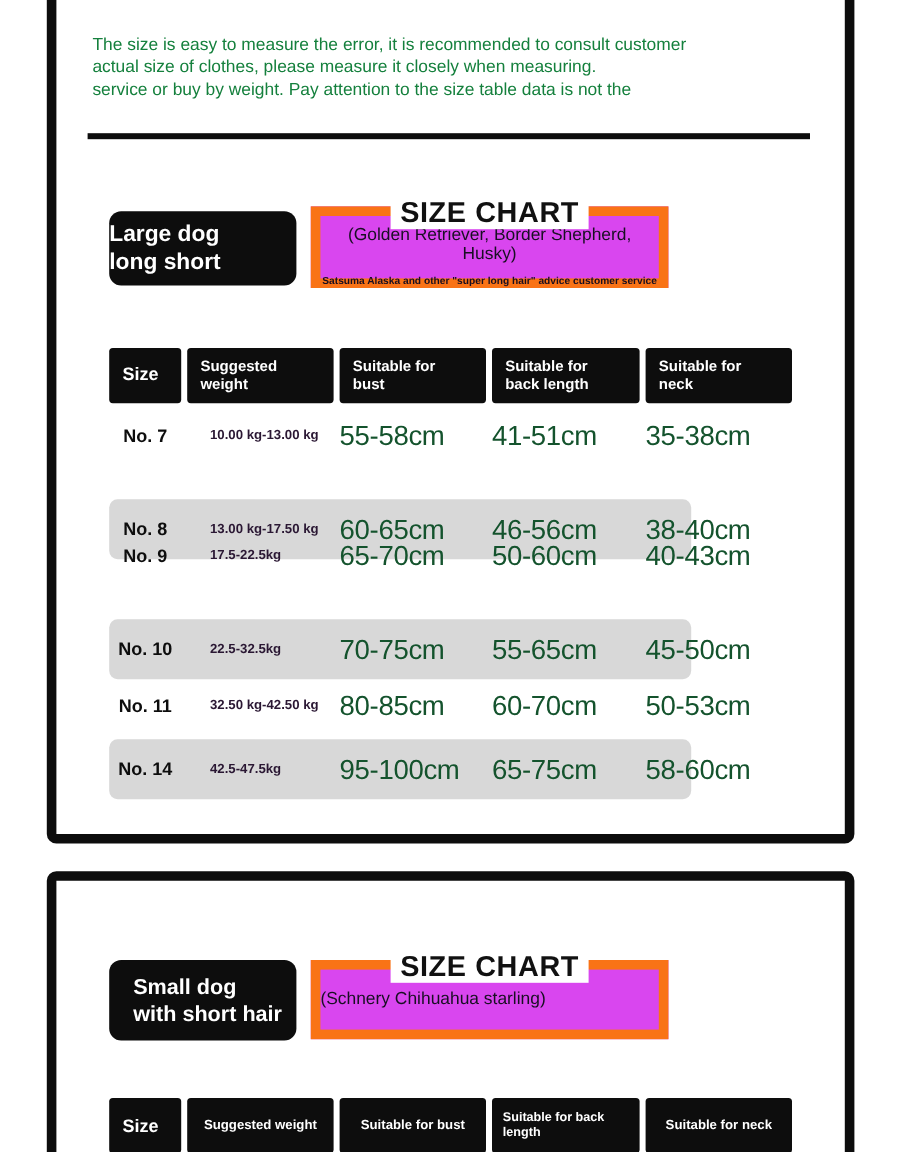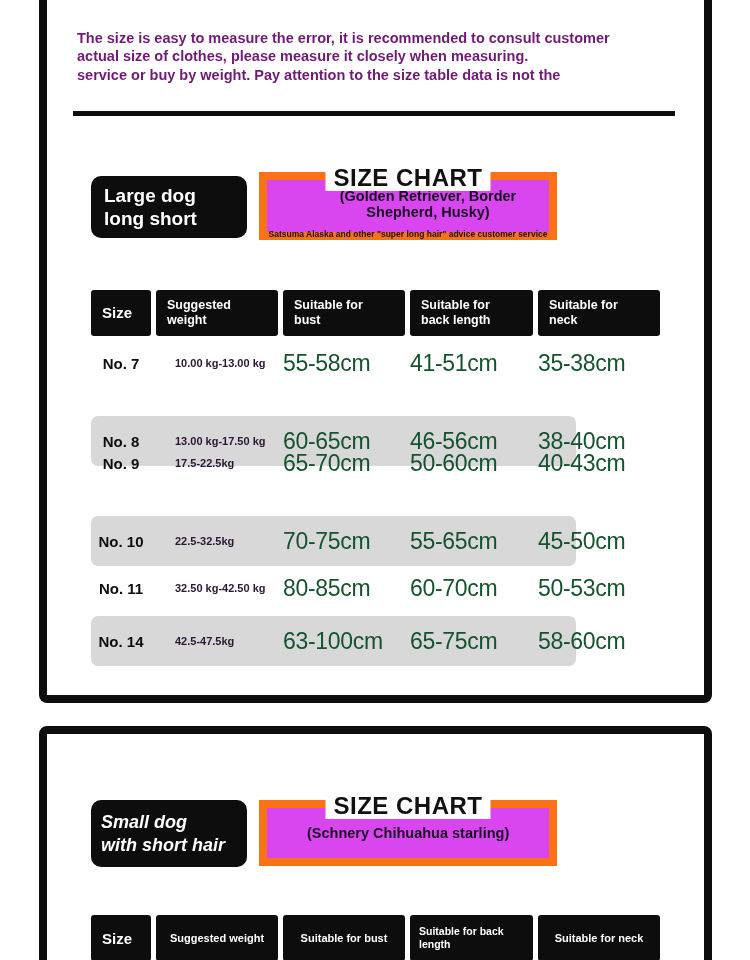--- a/index.html
+++ b/index.html
@@ -4,34 +4,34 @@
 <style>
   html,body{margin:0;padding:0;}
   body{
     width:750px;height:960px;position:relative;overflow:hidden;
     background:#ffffff;font-family:"Liberation Sans",sans-serif;color:#0d0d0d;
   }
   .frame{position:absolute;border:8px solid #0d0d0d;border-radius:8px;box-sizing:border-box;background:transparent;}
   #frame1{left:39px;top:-52px;width:673px;height:755px;}
   #frame2{left:39px;top:726px;width:673px;height:320px;}
 
-  .warning{position:absolute;left:77px;top:29px;width:600px;color:#701a75;font-weight:bold;font-size:14.5px;line-height:18.3px;}
+  .warning{position:absolute;left:77px;top:29px;width:600px;color:#15803d;font-weight:normal;font-size:14.5px;line-height:18.3px;}
   .divider{position:absolute;left:73px;top:111px;width:602px;height:5px;background:#0d0d0d;}
 
   .label-box{position:absolute;background:#0d0d0d;border-radius:10px;color:#ffffff;font-weight:bold;
     display:flex;flex-direction:column;justify-content:center;box-sizing:border-box;white-space:nowrap;}
-  #label1{left:91px;top:176px;width:156px;height:62px;font-size:19px;line-height:23px;padding-left:13px;}
-  #label2{left:91px;top:800px;width:156px;height:67px;font-size:18px;line-height:23px;padding-left:10px;font-style:italic;}
+  #label1{left:91px;top:176px;width:156px;height:62px;font-size:19px;line-height:23px;}
+  #label2{left:91px;top:800px;width:156px;height:67px;font-size:18px;line-height:23px;padding-left:20px;}
 
   .chart-box{position:absolute;border:8px solid #f97316;background:#d946ef;box-sizing:border-box;}
   #chartbox1{left:259px;top:172px;width:298px;height:68px;}
   #chartbox2{left:259px;top:800px;width:298px;height:66px;}
   .chart-legend{position:absolute;top:-15px;left:50%;transform:translateX(-50%);background:#ffffff;
     padding:0 8px;font-size:24px;line-height:26px;font-weight:bold;color:#111111;letter-spacing:0.5px;white-space:nowrap;}
-  .breeds{font-weight:bold;font-size:14.5px;color:#180f22;margin-left:40px;}
+  .breeds{font-weight:normal;font-size:14.5px;color:#180f22;}
   #chartbox1 .breeds{text-align:center;margin-top:8px;}
   #chartbox2 .breeds{text-align:left;margin-top:17px;}
   .note{font-size:8.5px;font-weight:bold;text-align:center;margin-top:9px;color:#180f22;white-space:nowrap;}
 
   .thead,.trow{position:absolute;left:91px;width:485px;display:grid;
     grid-template-columns:60px 122px 122px 123px 122px;column-gap:5px;box-sizing:border-box;}
   #thead1{top:290px;}
   #thead2{top:915px;}
   .th{background:#0d0d0d;color:#ffffff;font-weight:bold;height:46px;display:flex;align-items:center;
     border-radius:3px;box-sizing:border-box;}
@@ -113,21 +113,21 @@
 <div class="trow" id="row5">
   <div class="c-size">No. 11</div>
   <div class="c-weight">32.50 kg-42.50 kg</div>
   <div class="c-dim">80-85cm</div>
   <div class="c-dim">60-70cm</div>
   <div class="c-dim">50-53cm</div>
 </div>
 <div class="trow striped" id="row6">
   <div class="c-size">No. 14</div>
   <div class="c-weight">42.5-47.5kg</div>
-  <div class="c-dim">63-100cm</div>
+  <div class="c-dim">95-100cm</div>
   <div class="c-dim">65-75cm</div>
   <div class="c-dim">58-60cm</div>
 </div>
 
 <div class="label-box" id="label2">
   <div>Small dog</div>
   <div>with short hair</div>
 </div>
 
 <div class="chart-box" id="chartbox2">

